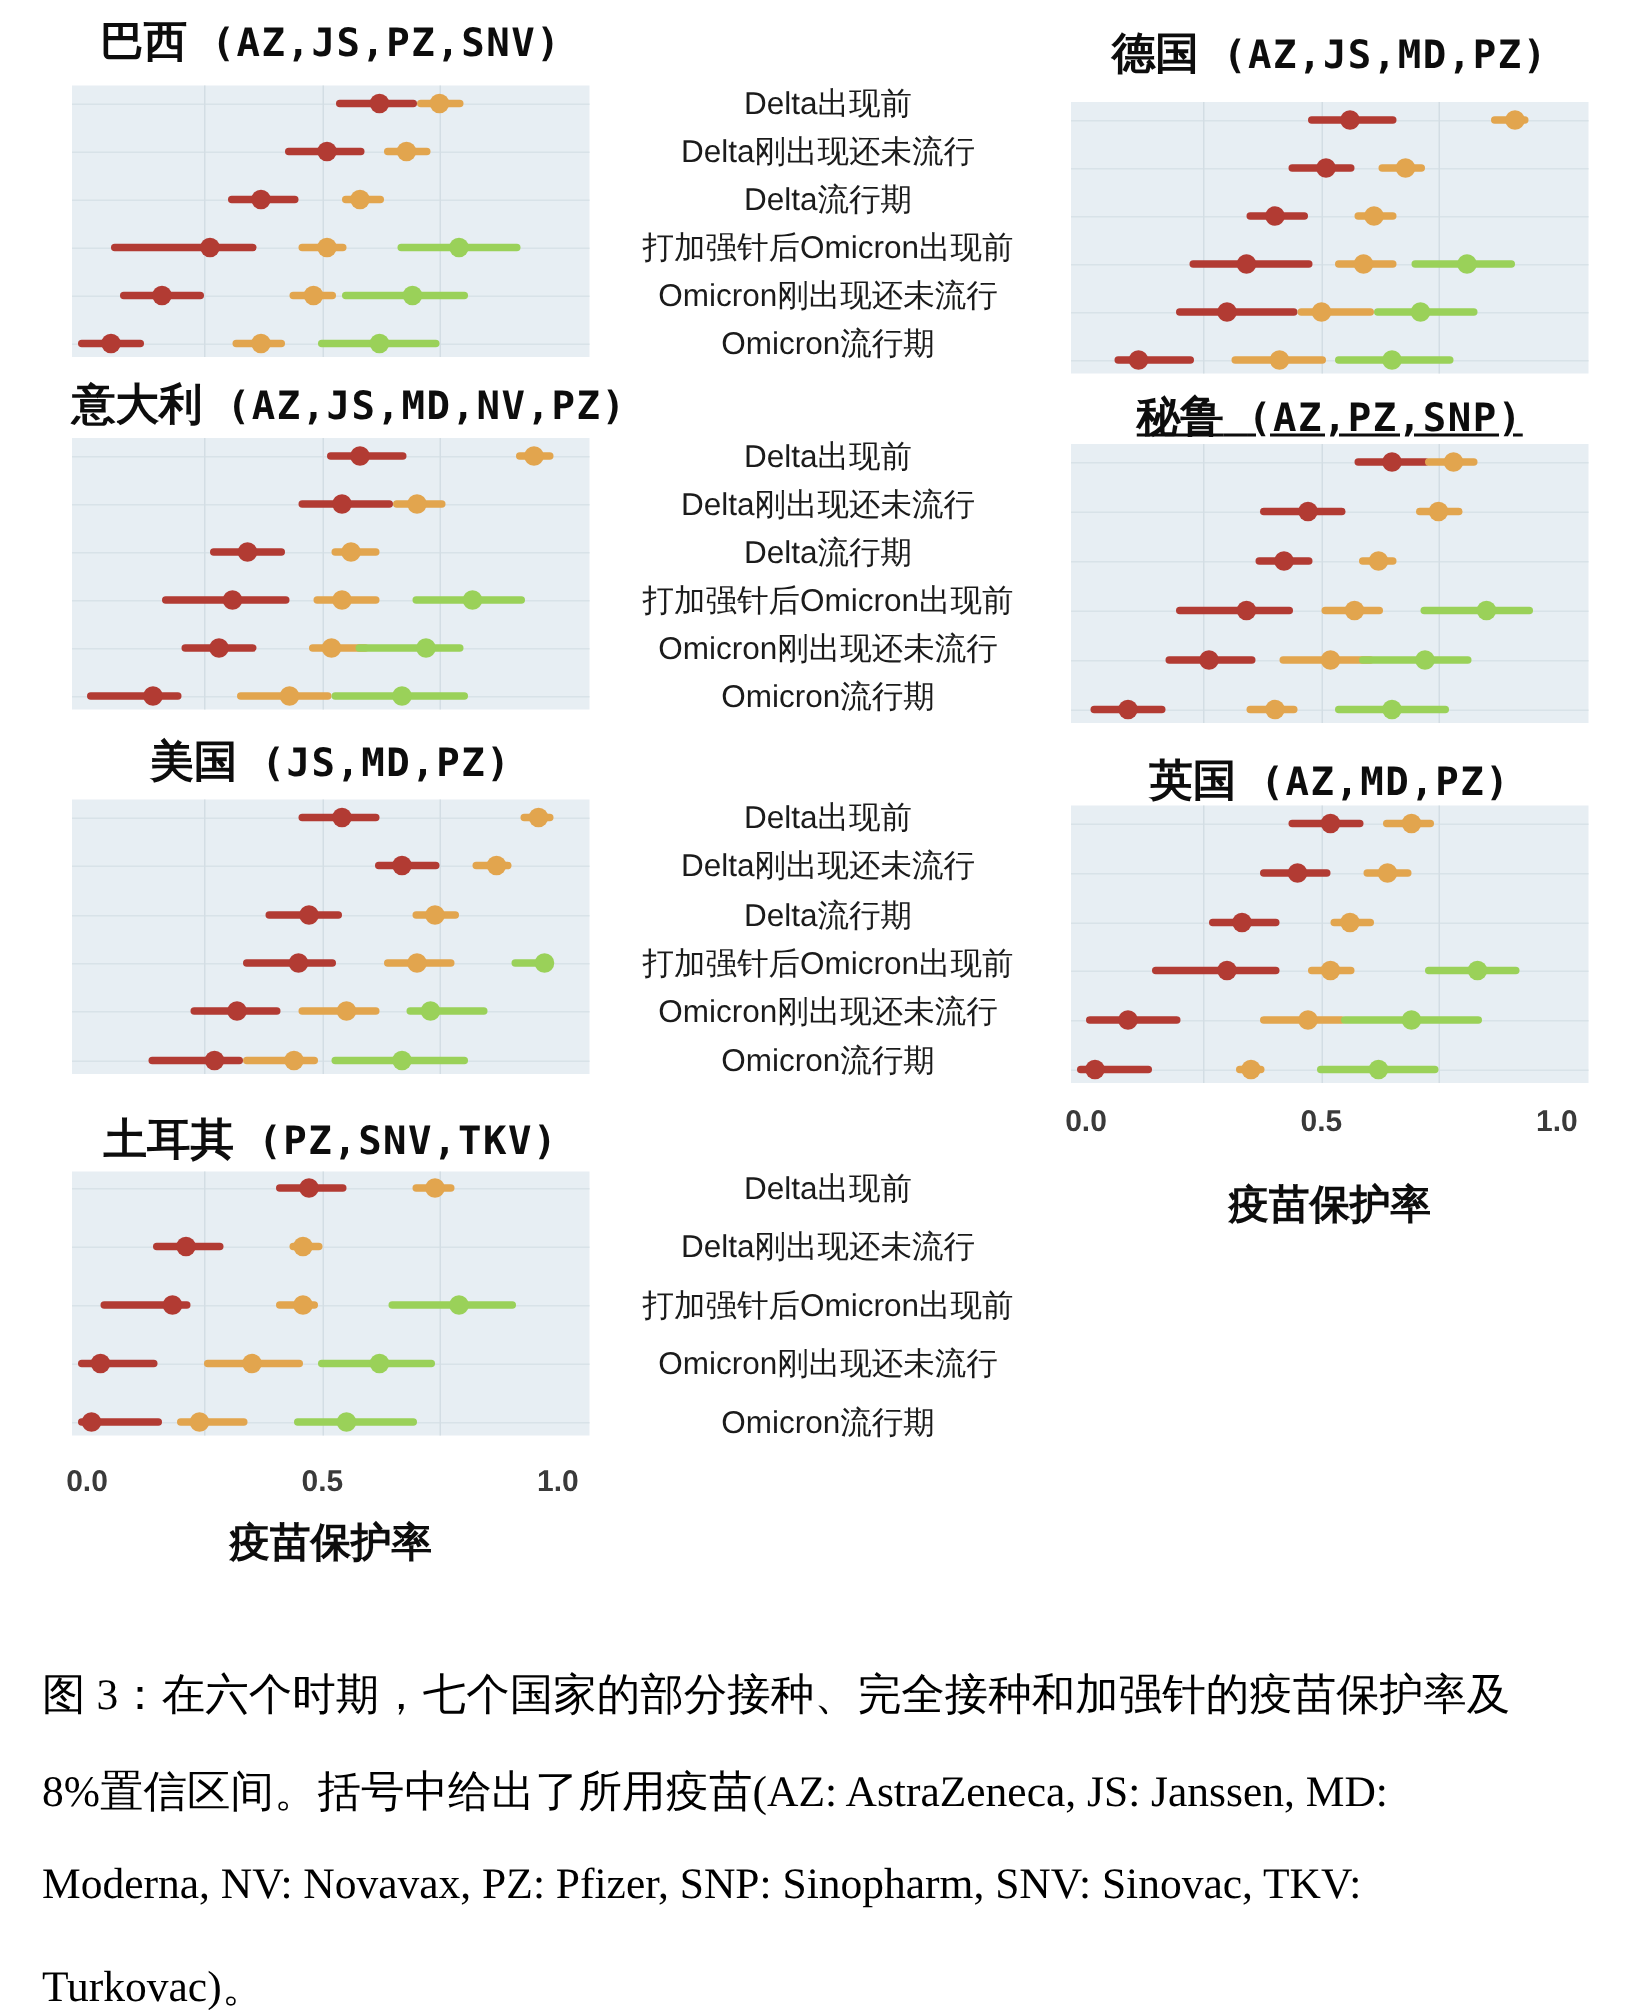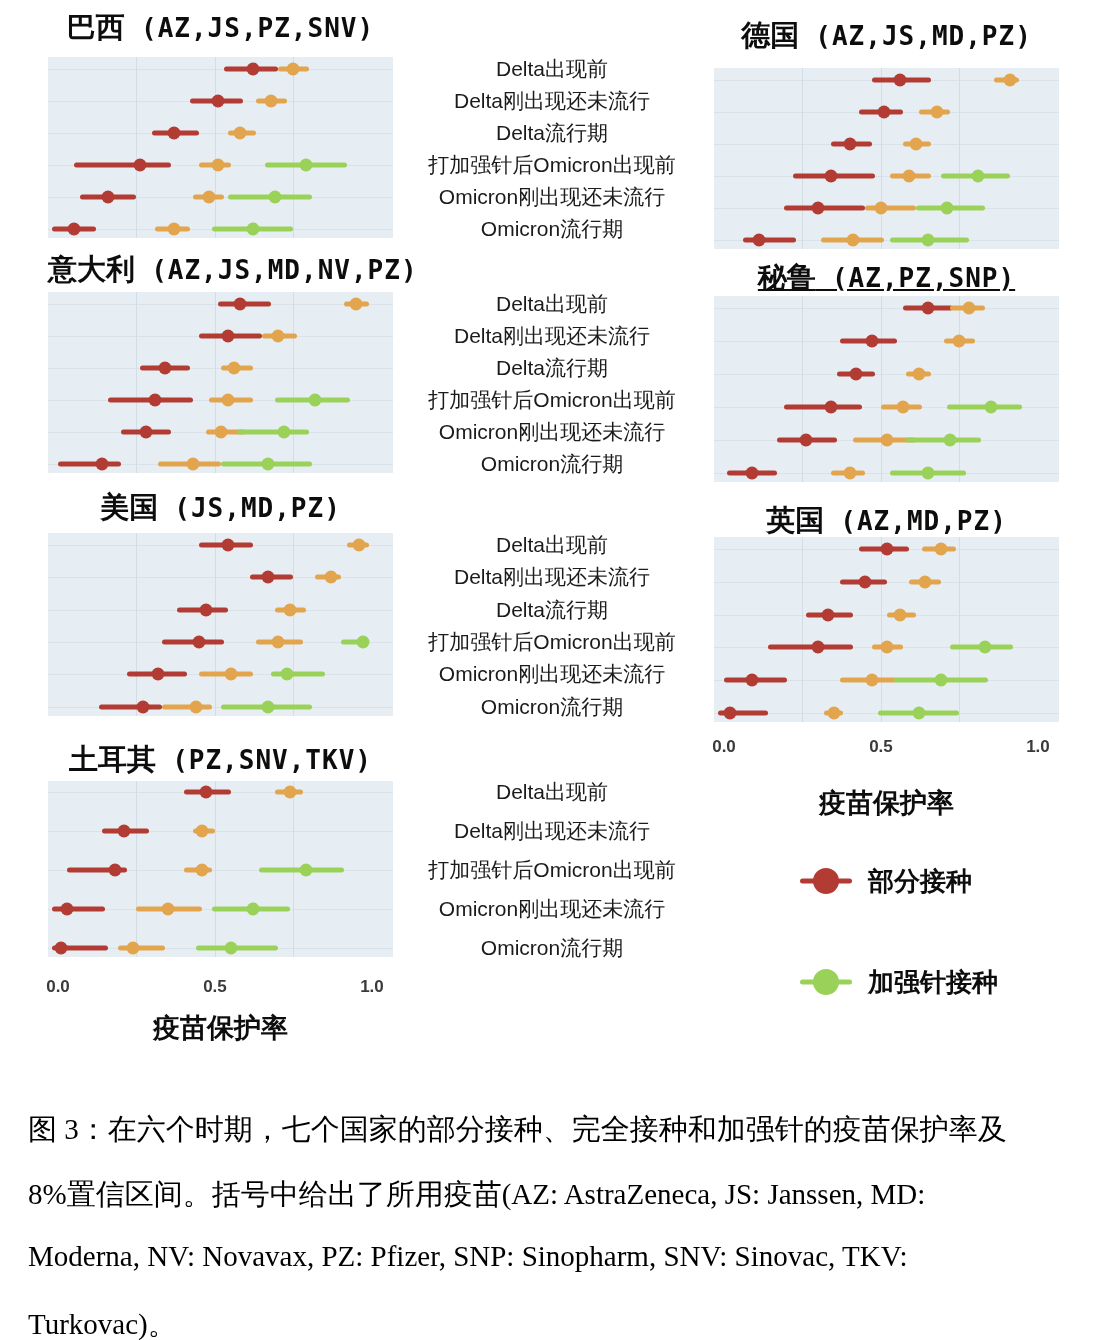--- a/index.html
+++ b/index.html
@@ -11,21 +11,21 @@
        font-size:26px;letter-spacing:1px;}
   .plot{position:absolute;background:#e7eef3;}
   .vgrid{position:absolute;top:0;bottom:0;width:1px;background:#d3dde4;}
   .hgrid{position:absolute;left:0;right:0;height:1px;background:#d8e2e8;}
   .ci{position:absolute;height:5px;border-radius:3px;transform:translateY(-50%);}
   .pt{position:absolute;width:13px;height:13px;border-radius:50%;transform:translate(-50%,-50%);}
   .labels{position:absolute;}
   .plabel{position:absolute;left:0;right:0;text-align:center;transform:translateY(-50%);
        font-size:21px;color:#1b1b1b;white-space:nowrap;}
   .ticks{position:absolute;height:24px;}
-  .tick{position:absolute;transform:translateX(-50%);font-weight:bold;font-size:17px;color:#3a3a3a;}
+  .tick{position:absolute;transform:translateX(-50%);font-weight:bold;font-size:20px;color:#3a3a3a;}
   .axis-label{position:absolute;text-align:center;font-weight:bold;font-size:27px;color:#0d0d0d;}
   .legend{position:absolute;}
   .legend-item{position:absolute;display:flex;align-items:center;height:50px;}
   .lmark{position:relative;width:52px;height:28px;flex:0 0 52px;}
   .lline{position:absolute;top:50%;left:0;right:0;height:5px;border-radius:3px;transform:translateY(-50%);}
   .ldot{position:absolute;top:50%;left:50%;width:26px;height:26px;border-radius:50%;transform:translate(-50%,-50%);}
   .legend-label{margin-left:16px;font-weight:bold;font-size:26px;color:#0d0d0d;white-space:nowrap;}
   .caption{position:absolute;left:28px;width:1050px;
        font-family:"Liberation Serif","DejaVu Serif",serif;font-size:29px;color:#000;}
   .caption-line{position:absolute;left:0;white-space:nowrap;}
@@ -388,34 +388,20 @@
     <div class="pt" style="top: 95%; left: 59.32%; background: rgb(154, 209, 89); z-index: 6;"></div>
   </div>
 <div class="ticks" style="left:714px;top:737px;width:345px;">
     <div class="tick" style="left: 2.9%;">0.0</div>
     <div class="tick" style="left: 48.4%;">0.5</div>
     <div class="tick" style="left: 93.9%;">1.0</div>
   </div>
 <div class="axis-label" style="left:714px;top:785px;width:345px;">疫苗保护率</div>
 
 <div class="legend" style="left:800px;top:852px;width:290px;height:170px;">
-  <div class="legend-item" style="top:4px;">
-    <span class="lmark">
-      <span class="lline" style="background: rgb(178, 59, 51);"></span>
-        <span class="ldot" style="background: rgb(178, 59, 51);"></span>
-    </span>
-    <span class="legend-label">部分接种</span>
-  </div>
-  <div class="legend-item" style="top:105px;">
-    <span class="lmark">
-      <span class="lline" style="background: rgb(154, 209, 89);"></span>
-        <span class="ldot" style="background: rgb(154, 209, 89);"></span>
-    </span>
-    <span class="legend-label">加强针接种</span>
-  </div>
 </div>
 
 <div class="caption">
   <div class="caption-line" style="top:1110px;">图 3：在六个时期，七个国家的部分接种、完全接种和加强针的疫苗保护率及</div>
   <div class="caption-line" style="top:1175px;">8%置信区间。括号中给出了所用疫苗(AZ: AstraZeneca, JS: Janssen, MD:</div>
   <div class="caption-line" style="top:1240px;">Moderna, NV: Novavax, PZ: Pfizer, SNP: Sinopharm, SNV: Sinovac, TKV:</div>
   <div class="caption-line" style="top:1305px;">Turkovac)。</div>
 </div>
 
 </body></html>

